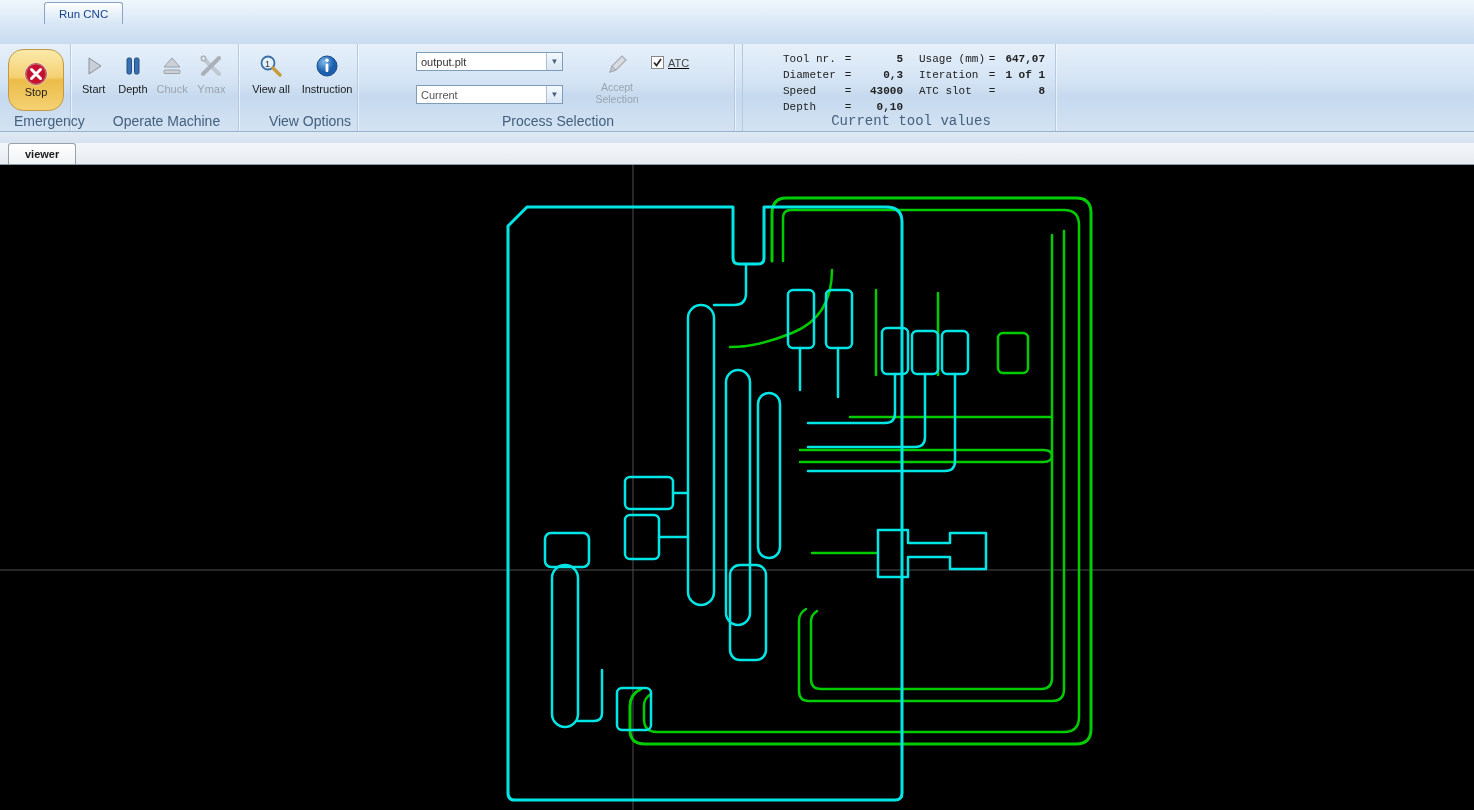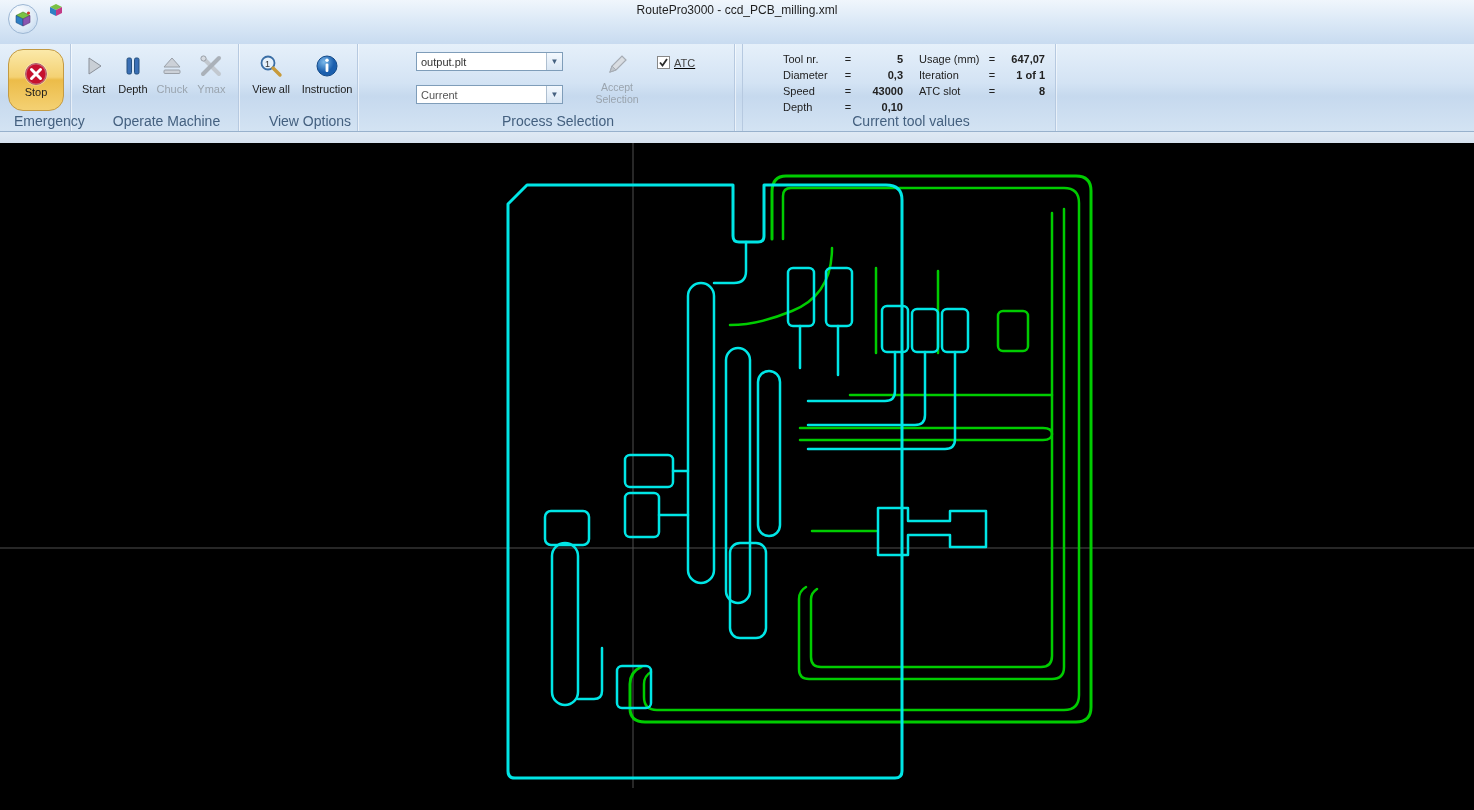--- a/index.html
+++ b/index.html
@@ -52,26 +52,26 @@
   
   .g-process { width: 377px; display: flex; align-items: flex-start; padding: 8px 0 0 58px; }
   .dd-col { display: flex; flex-direction: column; gap: 14px; }
   .dropdown { width: 147px; height: 19px; background: #fff; border: 1px solid #7f9db9; display: flex; align-items: center; cursor: pointer; }
   .dropdown .val { flex: 1; font-size: 11px; color: #333; padding-left: 4px; overflow: hidden; white-space: nowrap; }
   .dropdown .val.placeholder { color: #555; }
   .dd-arrow { width: 16px; height: 17px; border-left: 1px solid #aebfd0; background: linear-gradient(#f4f9fe, #d9e6f4);
               display: flex; align-items: center; justify-content: center; font-size: 8px; color: #44607f; }
   .accept-btn { width: 60px; margin-left: 24px; display: flex; flex-direction: column; align-items: center; gap: 3px; cursor: pointer; }
   .accept-btn .lbl { font-size: 10.5px; color: #9aa4ae; line-height: 12px; text-align: center; }
-  .atc-wrap { margin-left: 10px; margin-top: 4px; display: flex; align-items: center; gap: 4px; cursor: pointer; text-decoration: underline; }
+  .atc-wrap { margin-left: 4px; margin-top: 4px; display: flex; align-items: center; gap: 4px; cursor: pointer; text-decoration: underline; }
   .checkbox { width: 13px; height: 13px; background: #fff; border: 1px solid #888; display: flex; align-items: center; justify-content: center; }
   .atc-wrap .lbl { font-size: 11px; color: #444; }
 
   
-  .g-tool { width: 314px; margin-left: 7px; border-left: 1px solid #b6c9e0; }
+  .g-tool { width: 314px; margin-left: 7px; border-left: 1px solid #b6c9e0; font-family: Liberation Mono, monospace; }
   .tool-grid { display: flex; gap: 16px; padding: 7px 0 0 40px; }
   .tool-table { display: grid; grid-auto-rows: 16px; font-size: 11px; color: #222; align-items: center; }
   .tool-table.left  { grid-template-columns: 58px 14px 48px; }
   .tool-table.right { grid-template-columns: 66px 14px 46px; }
   .tool-table .eq { text-align: center; }
   .tool-table .val { font-weight: bold; text-align: right; }
 
   
   .subband { height: 11px; background: linear-gradient(#dfe9f4, #d6e2ef); }
   .viewerstrip { height: 22px; background: linear-gradient(#f4f6f9, #e7ecf2); border-bottom: 1px solid #8f9aa6; position: relative; }
@@ -85,37 +85,22 @@
   .cross { stroke: var(--crosshair); stroke-width: 1; fill: none; }
   .tr-gr { stroke: var(--trace-green); fill: none; stroke-linecap: round; stroke-linejoin: round; }
   .tr-cy { stroke: var(--trace-cyan); fill: none; stroke-linecap: round; stroke-linejoin: round; }
 </style>
 </head>
 <body>
 
 <div class="window">
 
   <div class="chrome">
-    <div class="titlebar">
-      <div class="orb">
-        <svg width="18" height="18" viewBox="0 0 18 18">
-          <polygon points="9,2 16,5.5 9,9 2,5.5" fill="#7ac143" stroke="#3f7a1f" stroke-width=".6"></polygon>
-          <polygon points="2,5.5 9,9 9,16 2,12.5" fill="#2f7fc4" stroke="#1c4f85" stroke-width=".6"></polygon>
-          <polygon points="16,5.5 9,9 9,16 16,12.5" fill="#8a55b0" stroke="#5a3377" stroke-width=".6"></polygon>
-          <circle cx="14.5" cy="3" r="1.6" fill="#d23a2a"></circle>
-        </svg>
-      </div>
-      <div class="qat-icon">
-        <svg width="16" height="16" viewBox="0 0 16 16">
-          <polygon points="8,2 14,5 8,8 2,5" fill="#7ac143"></polygon>
-          <polygon points="2,5 8,8 8,14 2,11" fill="#2f7fc4"></polygon>
-          <polygon points="14,5 8,8 8,14 14,11" fill="#c23a86"></polygon>
-        </svg>
-      </div>
-      <div class="window-title">RoutePro3000 - ccd_PCB_milling.xml</div>
+    <div class="tabstrip">
+      <div class="ribbon-tab">Run CNC</div>
     </div>
   </div>
 
   <div class="ribbon">
 
     <div class="rgroup g-emergency">
       <div class="stop-button">
         <svg width="24" height="24" viewBox="0 0 24 24">
           <circle cx="12" cy="12" r="10.5" fill="#c6112e" stroke="#7d0a1d" stroke-width="1"></circle>
           <circle cx="12" cy="12" r="10.5" fill="none" stroke="#ffffff" stroke-opacity=".35" stroke-width="2.2"></circle>
@@ -242,20 +227,23 @@
           <span class="name">ATC slot</span>
           <span class="eq">=</span>
           <span class="val">8</span>
         </div>
       </div>
       <div class="group-label">Current tool values</div>
     </div>
   </div>
 
   <div class="subband"></div>
+  <div class="viewerstrip">
+    <div class="viewer-tab">viewer</div>
+  </div>
 
   <div class="canvas">
     <svg viewBox="0 0 1474 645" preserveAspectRatio="none">
 
       <g class="cross">
         <line x1="633" y1="0" x2="633" y2="645"></line>
         <line x1="0" y1="405" x2="1474" y2="405"></line>
       </g>
 
       <g class="tr-gr" stroke-width="2.5">

